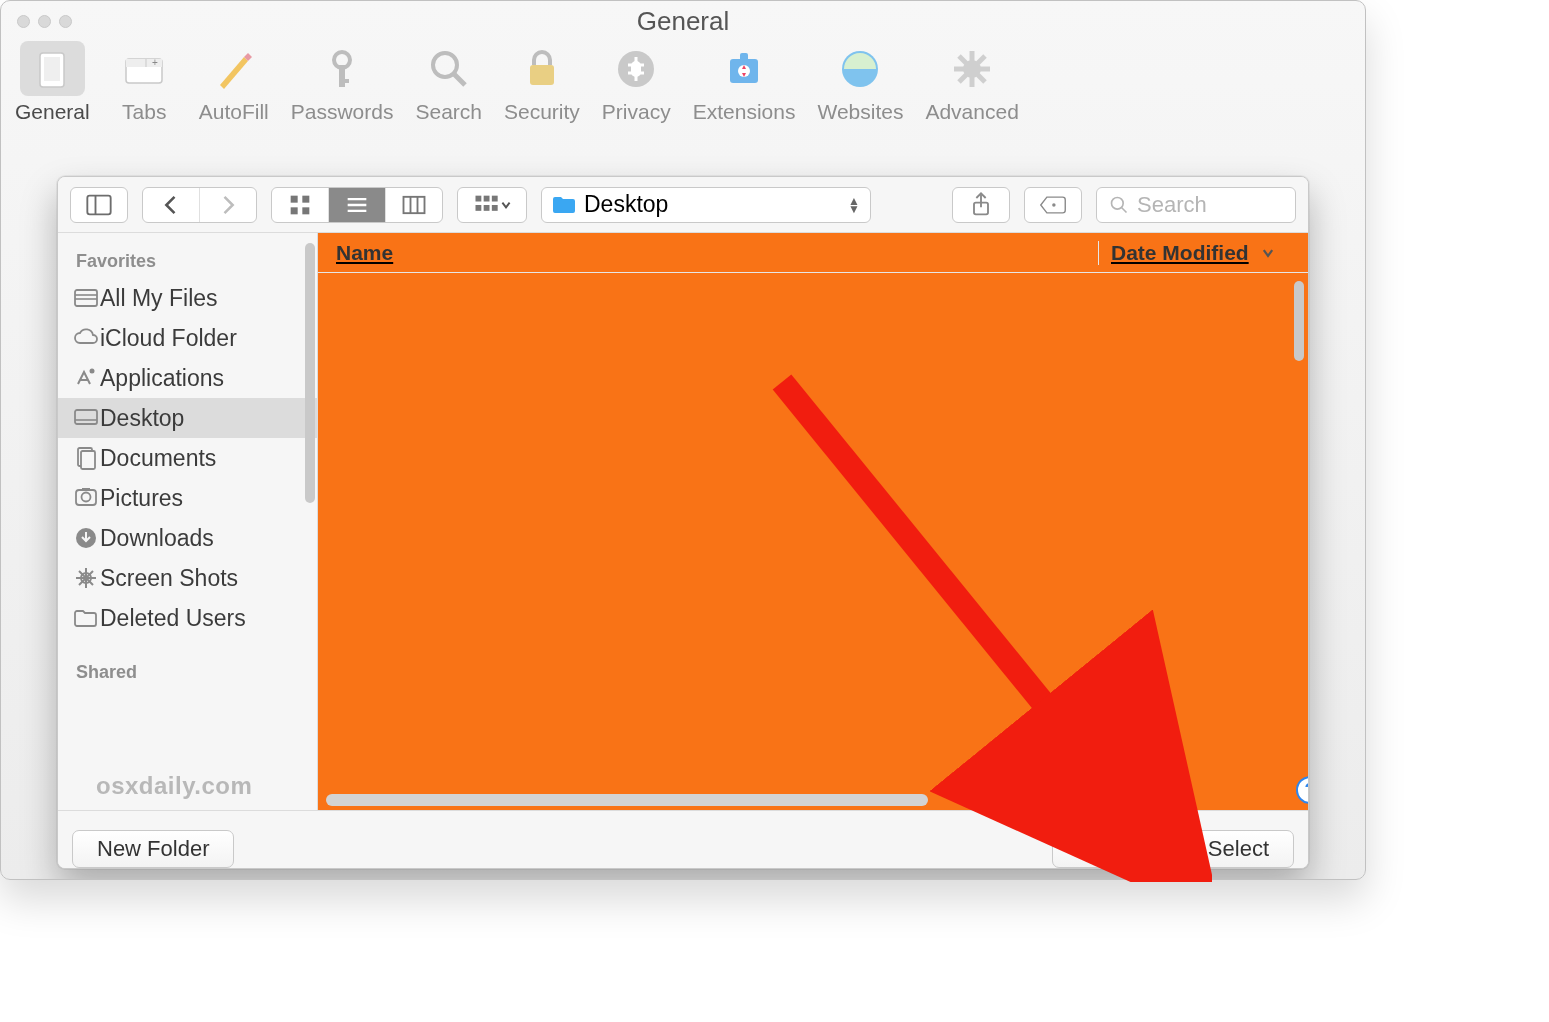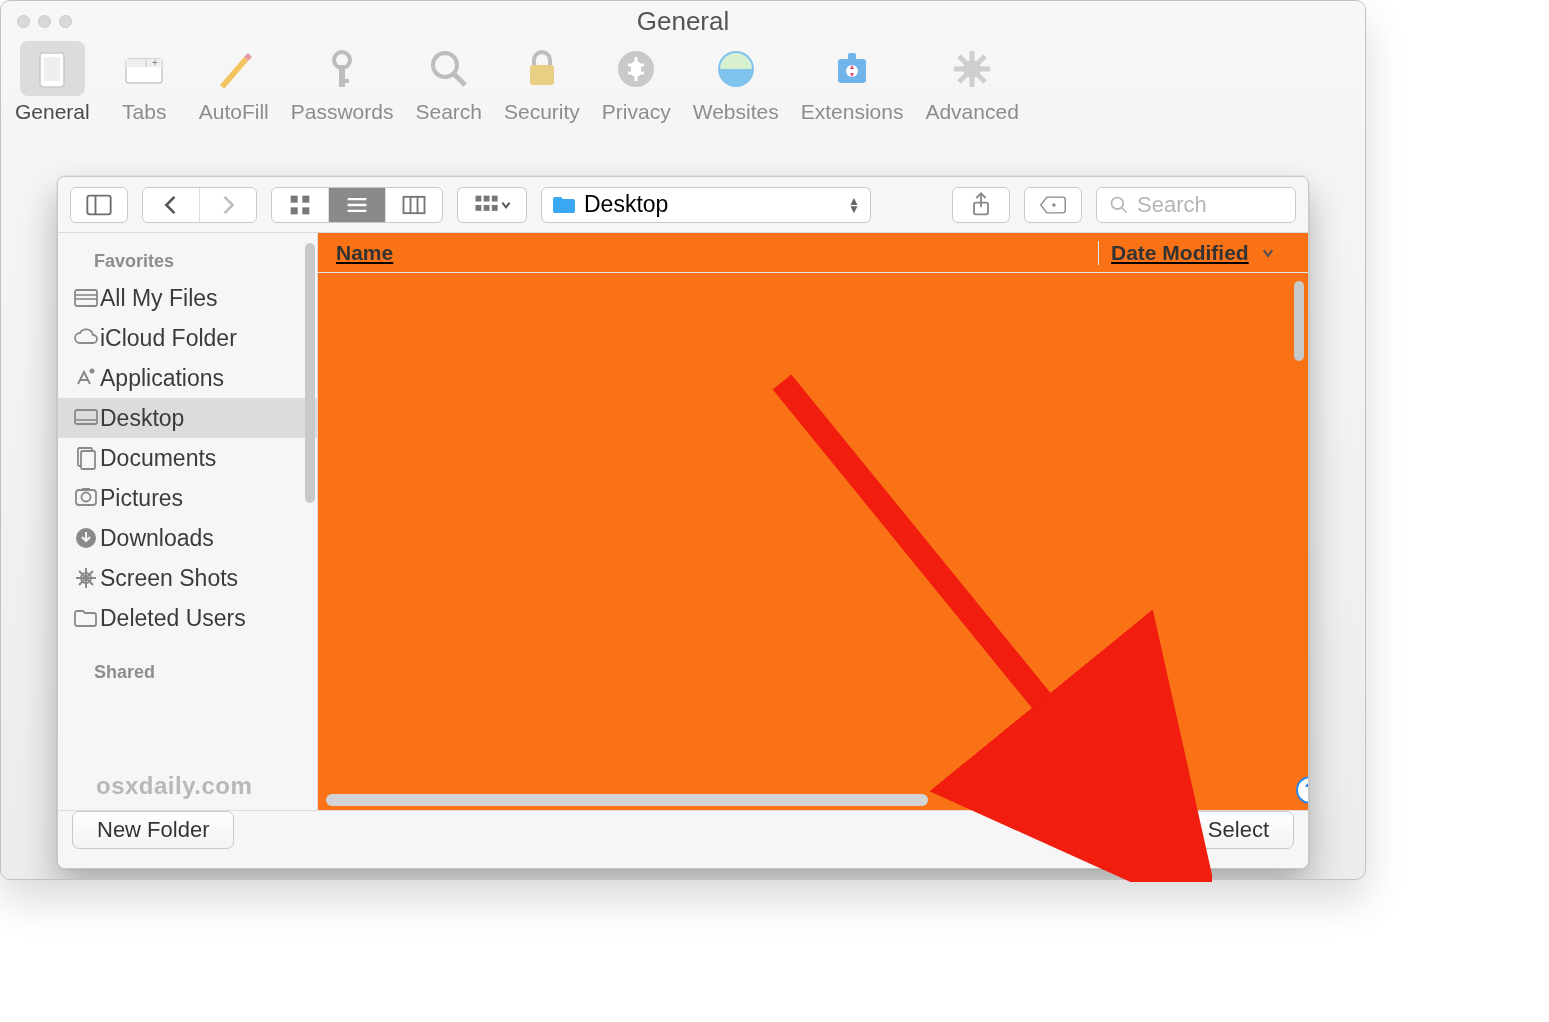--- a/index.html
+++ b/index.html
@@ -25,35 +25,35 @@
 .btns > div:last-child{border-right:none;}
 .btns .sel { background:#8a8a8a; color:#fff;}
 .single-btn { display:flex; align-items:center; justify-content:center; border:1px solid #c9c9c9; border-radius:6px; background:#fff; height:36px; padding:0 14px; }
 .loc-drop{ flex:0 0 330px; display:flex; align-items:center; border:1px solid #c9c9c9; background:#fff; border-radius:6px; height:36px; padding:0 10px; gap:8px; font-size:23px;}
 .loc-drop .chev{ margin-left:auto; display:flex; flex-direction:column; line-height:8px; font-size:12px; color:#666;}
 .flex-grow{flex:1;}
 .search-box{ flex:0 0 200px; display:flex; align-items:center; gap:8px; border:1px solid #c9c9c9; background:#fff; border-radius:6px; height:36px; padding:0 12px; color:#b5b5b5; font-size:22px;}
 
 .sheet-body{flex:1; display:flex; min-height:0;}
 .sidebar{ width:260px; background:#f6f6f6; border-right:1px solid #dcdcdc; position:relative; padding-top:8px; overflow:hidden;}
-.sidebar .hdr{ font-size:18px; color:#8e8e8e; font-weight:600; padding:10px 36px 6px;}
+.sidebar .hdr{ font-size:18px; color:#8e8e8e; font-weight:600; padding:10px 18px 6px;}
 .side-item{ display:flex; align-items:center; padding:6px 14px; font-size:23px; color:#3b3b3b;}
 .side-item.sel{ background:#dcdcdc;}
 .side-scroll{ position:absolute; right:2px; top:10px; width:10px; height:260px; background:#c9c9c9; border-radius:5px;}
 .watermark{ position:absolute; left:38px; bottom:10px; font-size:24px; color:#b8b8b8; font-weight:600; letter-spacing:.5px;}
 
 .main{flex:1; display:flex; flex-direction:column; background:#f97316; position:relative;text-decoration:underline;}
 .cols{height:40px; border-bottom:1px solid #e6e6e6; display:flex; align-items:center; font-size:21px; font-weight:600; color:#333;}
 .col-name{flex:1; padding-left:18px;}
 .col-date{width:210px; border-left:1px solid #e6e6e6; padding-left:12px; display:flex; align-items:center; gap:12px;}
 .content{flex:1; position:relative;}
 .hscroll{position:absolute; left:8px; bottom:4px; right:380px; height:12px; background:#d3d3d3; border-radius:6px;}
 .vscroll{position:absolute; right:4px; top:8px; width:10px; height:80px; background:#c9c9c9; border-radius:5px;}
 
-.footer{height:58px; border-top:1px solid #dcdcdc; display:flex; align-items:flex-start; padding:0 14px; gap:12px; background:#f6f6f6;}
+.footer{height:58px; border-top:1px solid #dcdcdc; display:flex; align-items:flex-end; padding:0 14px; gap:12px; background:#f6f6f6;}
 .mac-btn{ border:1px solid #c9c9c9; background:linear-gradient(#fff,#f3f3f3); border-radius:7px; height:38px; padding:0 24px; font-size:22px; color:#333; display:inline-flex; align-items:center;}
 .help{ position:absolute; right:-16px; bottom:64px; width:28px; height:28px; border:2px solid #2f86ec; color:#2f86ec; border-radius:50%; display:flex; align-items:center; justify-content:center; font-weight:700; font-size:18px; background:#fff;}
 
 svg{display:block;}
 .gi{width:28px;height:28px;}
 .arrow-overlay{position:absolute; left:762px; top:362px; pointer-events:none;}
 
 
 </style>
 </head>
@@ -134,36 +134,36 @@
             <circle cx="22" cy="22" r="18" fill="#c9c9c9"></circle>
             <path d="M22 10 v24 M14 18 h16 M14 26 h16" stroke="#fff" stroke-width="3" fill="none"></path>
             <rect x="17" y="14" width="10" height="16" rx="5" fill="#fff"></rect>
           </svg>
         </div>
         <span>Privacy</span>
       </div>
       <div class="tool">
         <div class="tool-iconbox">
           <svg class="ico" viewBox="0 0 44 44">
-            <circle cx="22" cy="22" r="18" fill="#7fc3ee"></circle>
-            <path d="M6 22 a16 16 0 0 1 32 0" fill="#d7f0d0"></path>
-          </svg>
-        </div>
-        <span>Websites</span>
-      </div>
-      <div class="tool">
-        <div class="tool-iconbox">
-          <svg class="ico" viewBox="0 0 44 44">
             <rect x="8" y="12" width="28" height="24" rx="3" fill="#6fb5ec"></rect>
             <rect x="18" y="6" width="8" height="8" rx="2" fill="#6fb5ec"></rect>
             <circle cx="22" cy="24" r="6" fill="#fff"></circle>
             <path d="M22 18 l2 4 h-4z M22 30 l-2-4 h4z" fill="#e46"></path>
           </svg>
         </div>
         <span>Extensions</span>
+      </div>
+      <div class="tool">
+        <div class="tool-iconbox">
+          <svg class="ico" viewBox="0 0 44 44">
+            <circle cx="22" cy="22" r="18" fill="#7fc3ee"></circle>
+            <path d="M6 22 a16 16 0 0 1 32 0" fill="#d7f0d0"></path>
+          </svg>
+        </div>
+        <span>Websites</span>
       </div>
       <div class="tool">
         <div class="tool-iconbox">
           <svg class="ico" viewBox="0 0 44 44">
             <circle cx="22" cy="22" r="9" fill="#cfcfcf"></circle>
             <g stroke="#cfcfcf" stroke-width="5">
               <line x1="22" y1="4" x2="22" y2="40"></line>
               <line x1="4" y1="22" x2="40" y2="22"></line>
               <line x1="9" y1="9" x2="35" y2="35"></line>
               <line x1="35" y1="9" x2="9" y2="35"></line>

